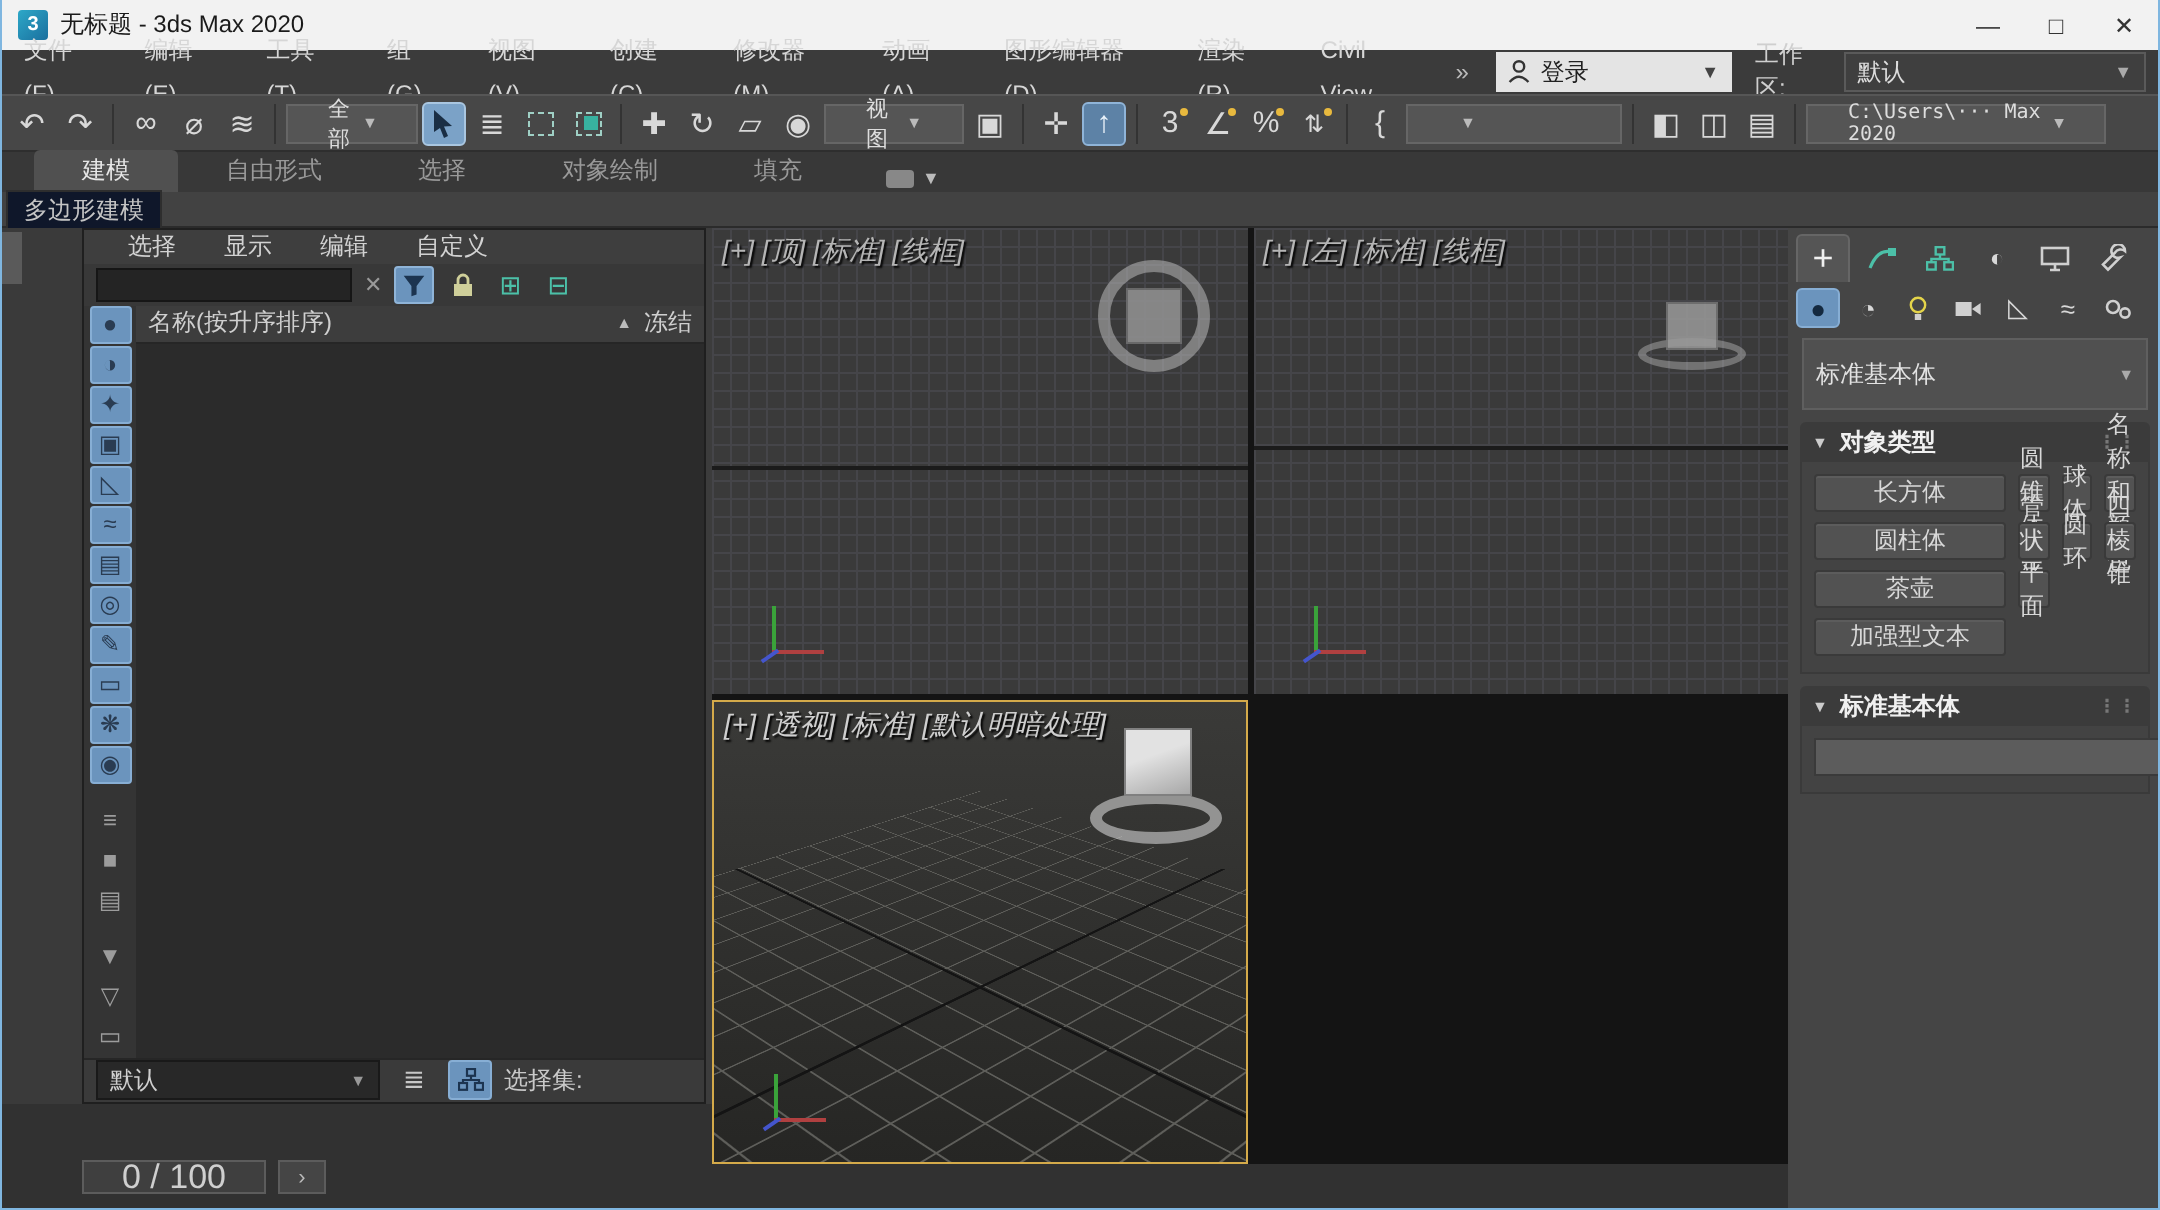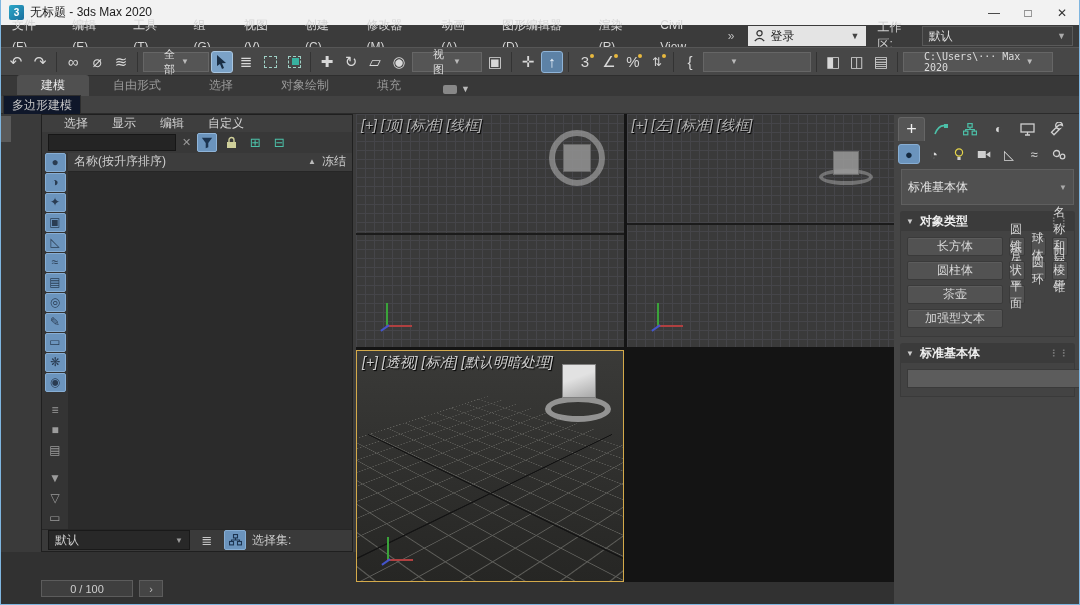--- a/index.html
+++ b/index.html
@@ -95,21 +95,21 @@
                  display:flex; align-items:center; padding:0 6px; }
   .preset-drop .caret { margin-left:auto; font-size:8px; color:#999; }
   .exp-bbtn { width:22px; height:20px; display:flex; align-items:center; justify-content:center; color:#c7c7c7; font-size:13px; }
   .exp-bbtn.blue { background:#6b94bd; border:1px solid #87aed4; border-radius:2px; }
   .selset-label { color:#c9c9c9; }
 
   
   .bottombar { position:absolute; left:0; top:552px; width:893px; height:53px; background:#313131; }
   .trackrow { position:absolute; left:40px; top:28px; display:flex; align-items:center; gap:6px; }
   .framebox { width:92px; height:17px; background:#3f3f3f; border:1px solid #5c5c5c; color:#cfcfcf;
-              font-size:11px; display:flex; align-items:center; justify-content:center; }
+              font-size:17px; display:flex; align-items:center; justify-content:center; }
   .nextbtn { width:24px; height:17px; background:#454545; border:1px solid #5c5c5c; color:#bbb; font-size:11px;
              display:flex; align-items:center; justify-content:center; }
 
   
   .viewports { position:absolute; left:355px; top:114px; width:538px; height:468px; background:#141414;
                display:grid; grid-template-columns:1fr 1fr; grid-template-rows:1fr 1fr; gap:3px; }
   .vp { position:relative; overflow:hidden; }
   .vp-wire { background-color:#3a3a3a;
     background-image:linear-gradient(#454549 1px,transparent 1px),linear-gradient(90deg,#454549 1px,transparent 1px);
     background-size:9px 9px; }

